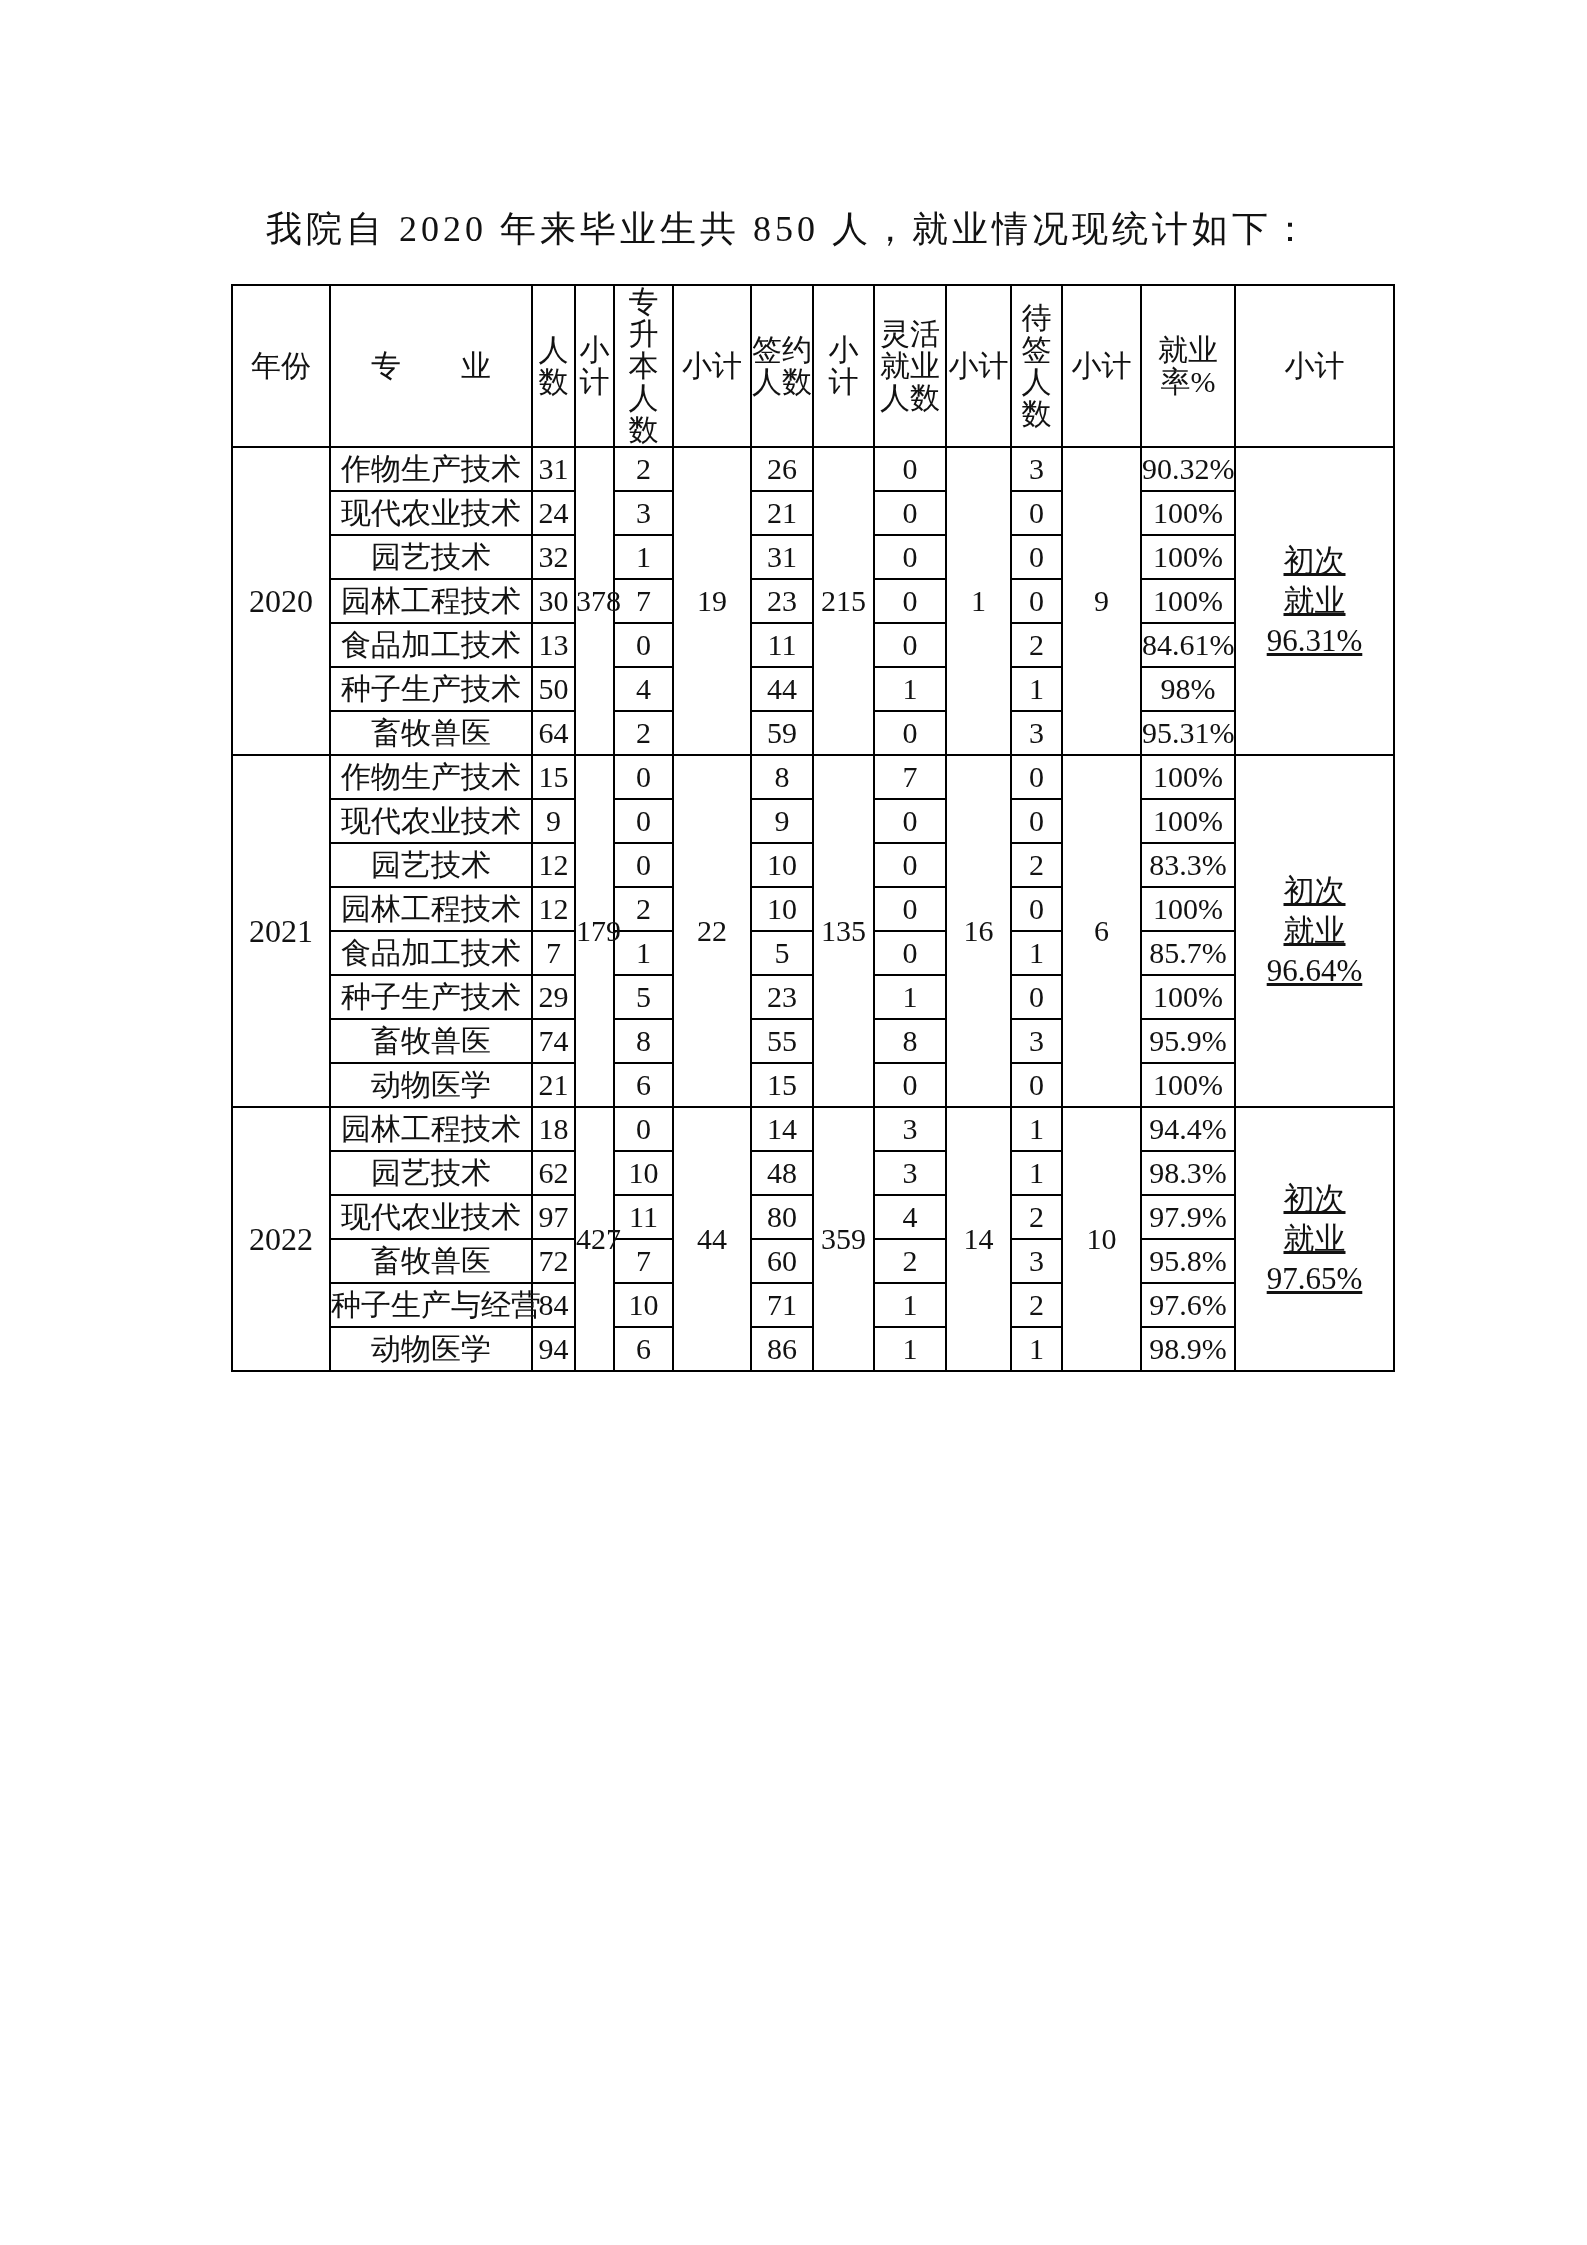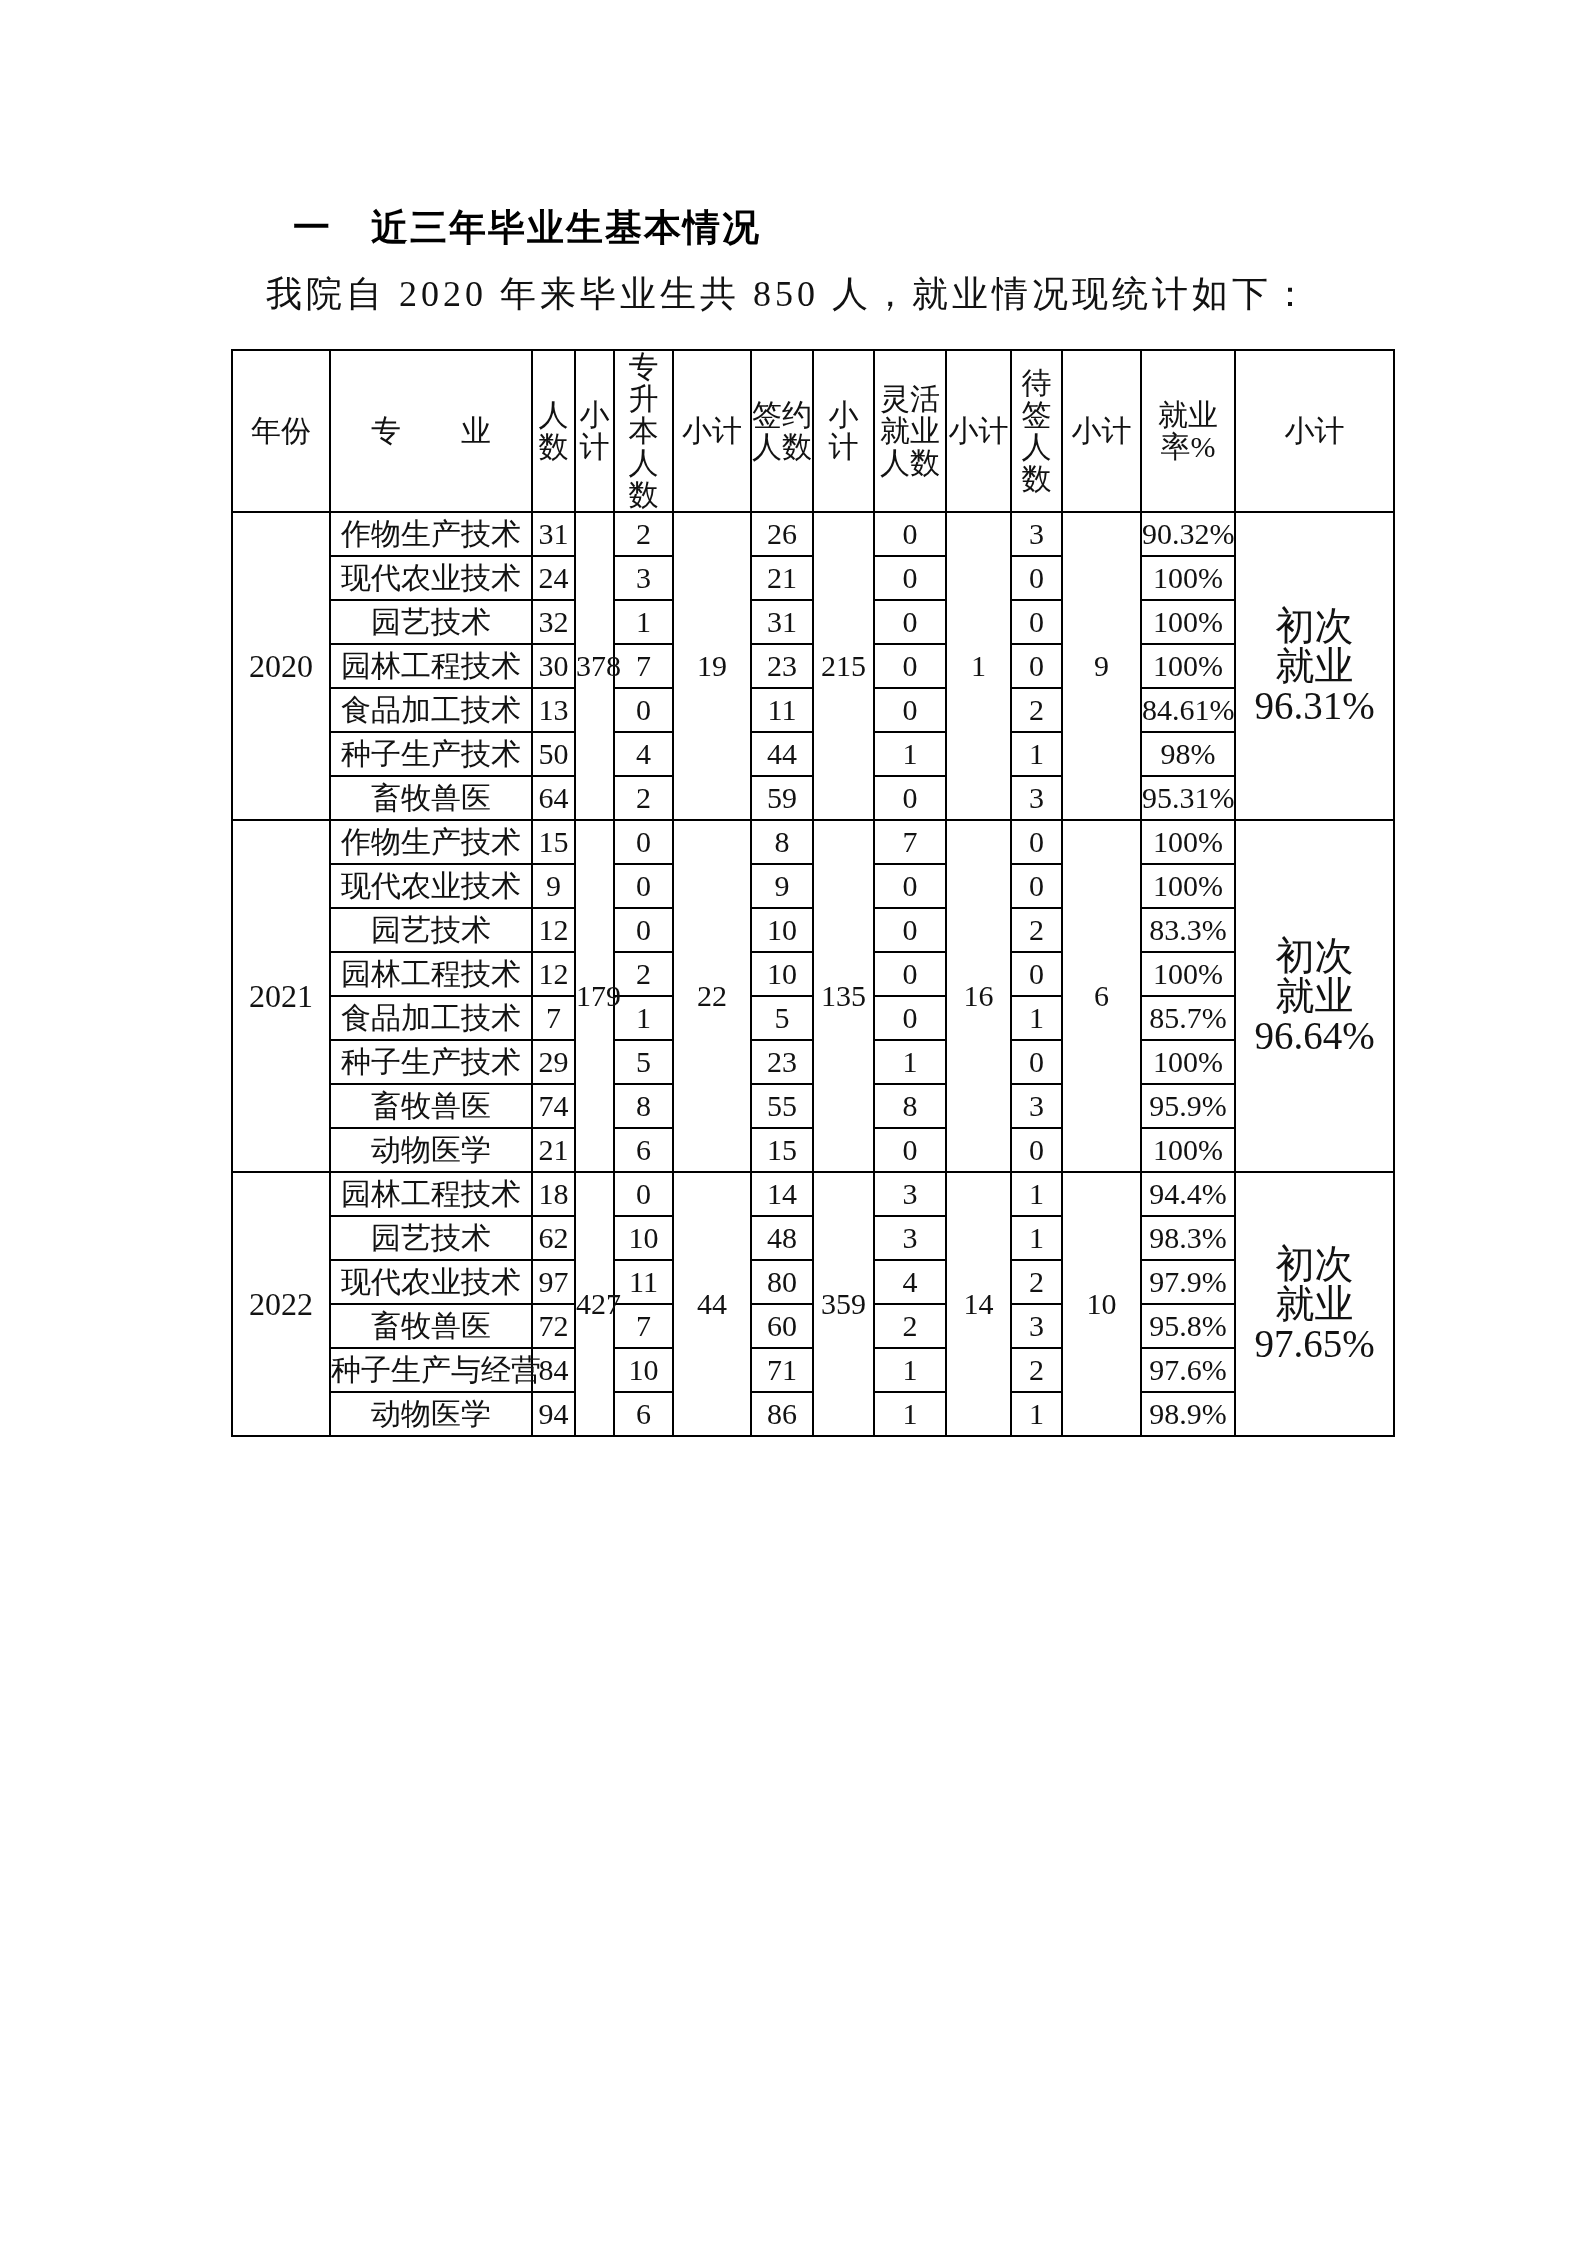--- a/index.html
+++ b/index.html
@@ -51,37 +51,36 @@
   table.emp thead th {
     height:129px; font-size:30px; line-height:32px;
     white-space:pre-line;
   }
   table.emp tbody tr { height:44px; }
   table.emp tbody td {
     font-size:30px; line-height:34px; white-space:nowrap;
   }
   table.emp tbody td.year { font-size:32px;text-align:center; }
   table.emp tbody td.note {
-    white-space:pre-line; font-size:39px; line-height:40px;
+    white-space:pre-line; font-size:31px; line-height:40px;text-decoration:underline;
   }
 
   
   col.c1  { width:98px;  } col.c2  { width:202px; }
   col.c3  { width:43px;  } col.c4  { width:39px;  }
   col.c5  { width:59px;  } col.c6  { width:78px;  }
   col.c7  { width:62px;  } col.c8  { width:61px;  }
   col.c9  { width:72px;  } col.c10 { width:65px;  }
   col.c11 { width:51px;  } col.c12 { width:79px;  }
   col.c13 { width:94px;  } col.c14 { width:159px; }
 </style>
 </head>
 <body>
 
 <div class="page">
-  <h2 class="heading">一　近三年毕业生基本情况</h2>
   <p class="lead">我院自 2020 年来毕业生共 850 人，就业情况现统计如下：</p>
 
   <table class="emp">
     <colgroup>
       <col class="c1">
         <col class="c2">
         <col class="c3">
         <col class="c4">
       <col class="c5">
         <col class="c6">

